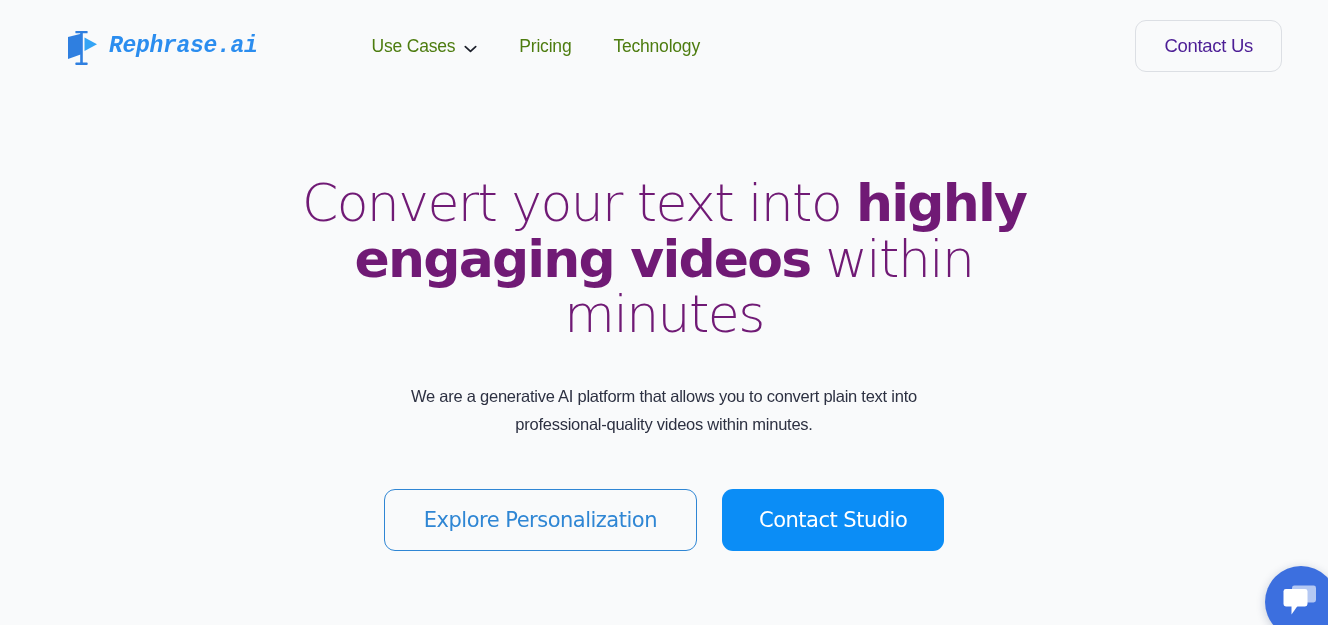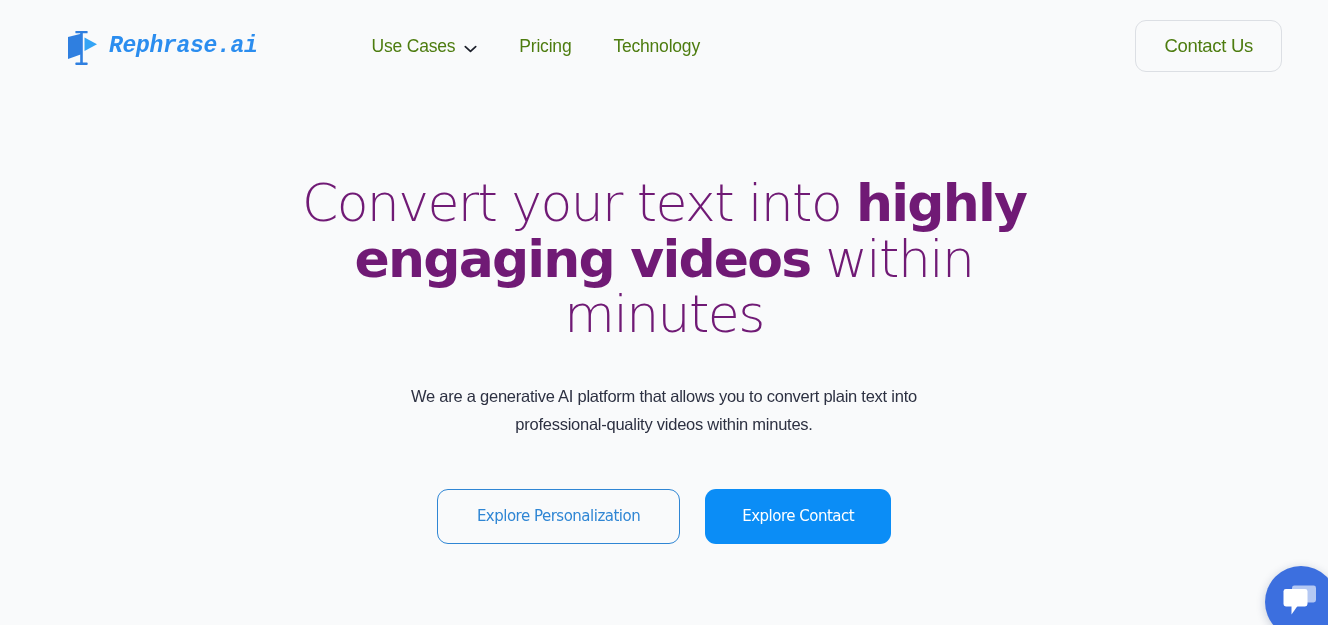--- a/index.html
+++ b/index.html
@@ -104,21 +104,21 @@
 
   .contact-btn {
     border: 1px solid #dcdfe4;
     background: #f9fafb;
     border-radius: 11px;
     padding: 14px 28px;
     font-family: "Liberation Sans", sans-serif;
     font-size: 18.5px;
     font-weight: 400;
     letter-spacing: -0.3px;
-    color: #4d7c0f;
+    color: #4c1d95;
     cursor: pointer;
     white-space: nowrap;
     line-height: 1.15;
   }
 
   
   .hero {
     text-align: center;
     padding-top: 84px;
   }
@@ -155,21 +155,21 @@
   .cta-row {
     margin-top: 50px;
     display: flex;
     justify-content: center;
     align-items: center;
     gap: 25px;
   }
 
   .btn {
     font-family: "DejaVu Sans", sans-serif;
-    font-size: 15px;
+    font-size: 21px;
     font-weight: 400;
     letter-spacing: -0.5px;
     border-radius: 11px;
     cursor: pointer;
     line-height: 1.15;
     white-space: nowrap;
   }
 
   .btn-outline {
     border: 1.6px solid #2f86d4;
@@ -257,21 +257,21 @@
     <span>Convert your text into </span><b>highly engaging videos</b><span> within minutes</span>
   </h1>
 
   <p class="hero-sub">
     <span>We are a generative AI platform that allows you to convert plain text</span>
     <span>into professional-quality videos within minutes.</span>
   </p>
 
   <div class="cta-row">
     <button class="btn btn-outline">Explore Personalization</button>
-    <button class="btn btn-primary">Explore Contact</button>
+    <button class="btn btn-primary">Contact Studio</button>
   </div>
 
 </main>
 
 <div class="chat-widget" title="Open chat">
   <span>
     <svg width="34" height="32" viewBox="0 0 34 32" xmlns="http://www.w3.org/2000/svg">
       <rect x="9" y="0.5" width="24" height="17" rx="2.4" fill="#ffffff" opacity="0.62"></rect>
       <rect x="0.5" y="4" width="24" height="17.5" rx="2.4" fill="#ffffff"></rect>
       <path d="M8.5 21 L8.5 29.5 L14.5 21 Z" fill="#ffffff"></path>

